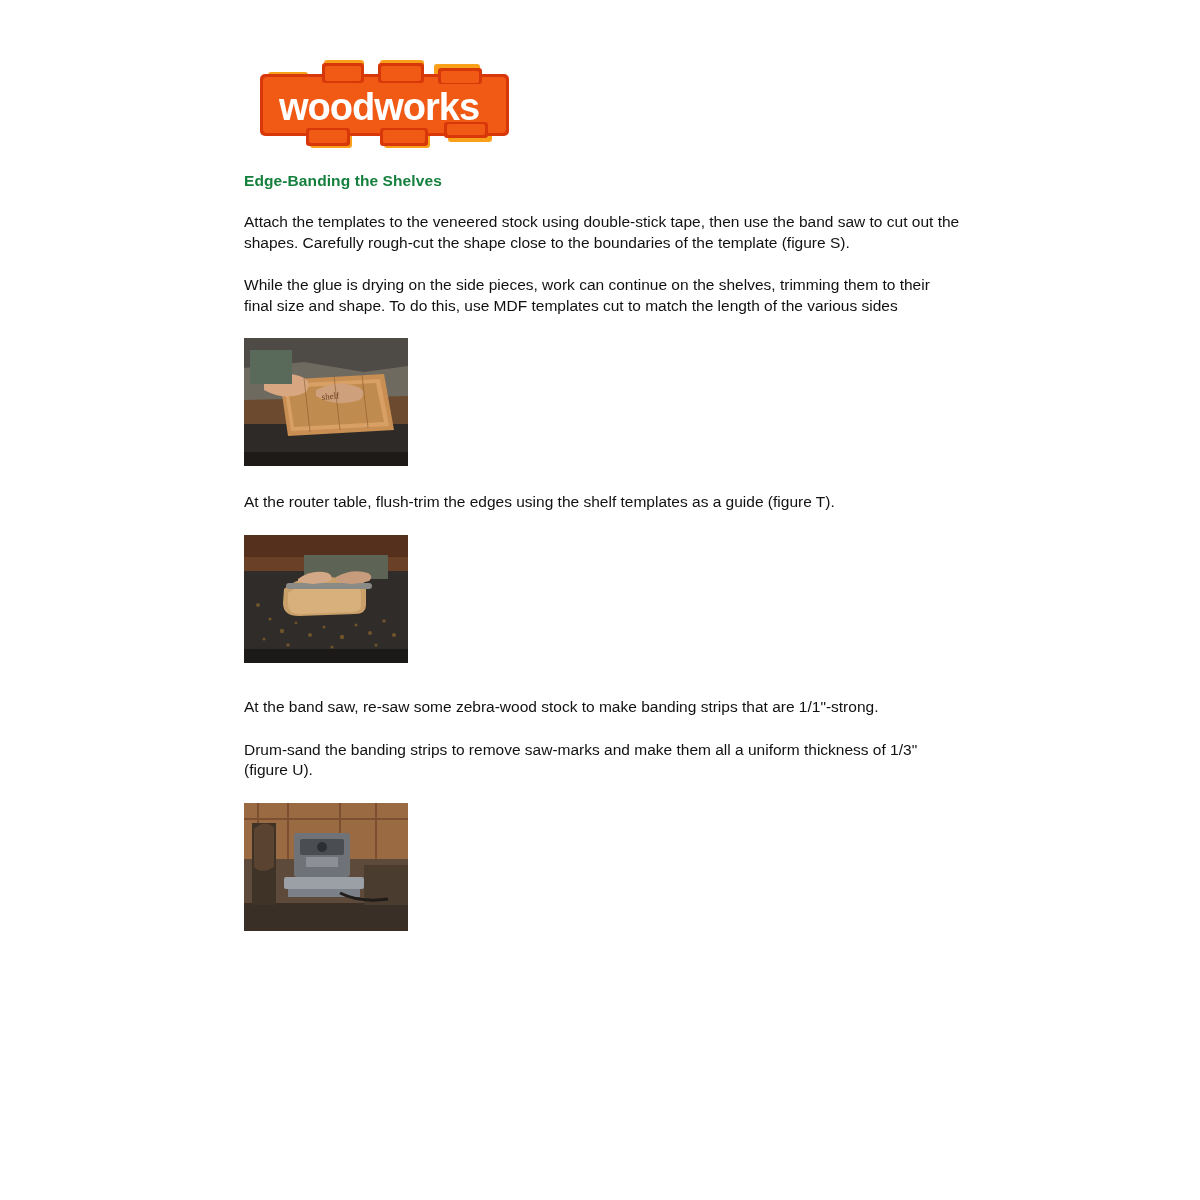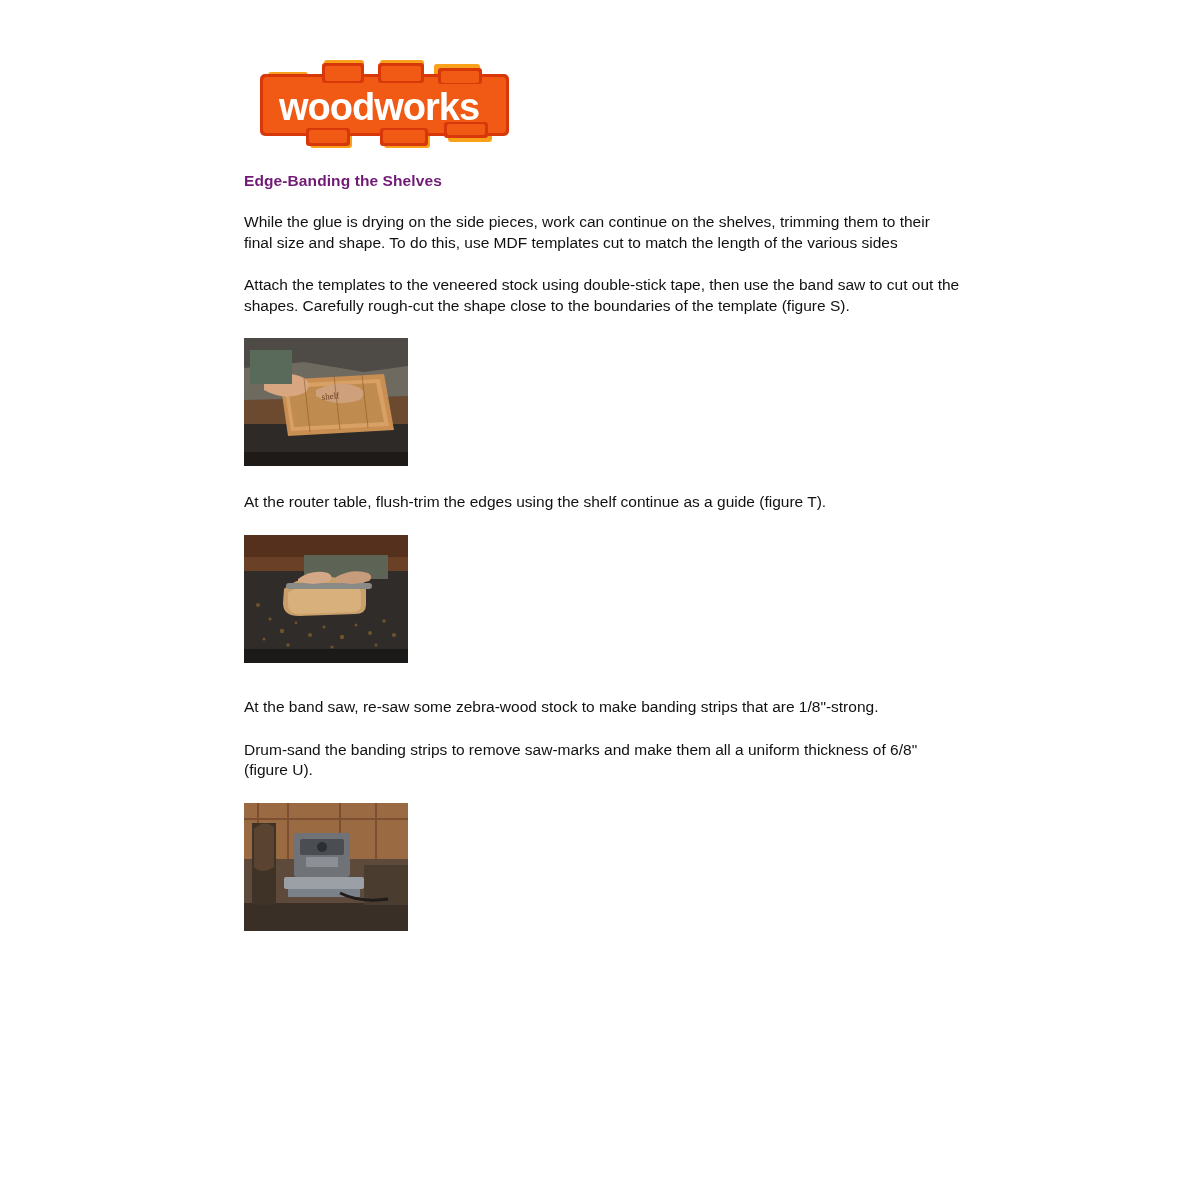--- a/index.html
+++ b/index.html
@@ -34,21 +34,21 @@
     position: absolute;
     left: 244px;
     top: 172px;
     width: 716px;
   }
   .article h1 {
     font-size: 15.5px;
     font-weight: bold;
     margin: 0 0 22px 0;
     letter-spacing: 0.1px;
-    color: #701a75;
+    color: #15803d;
   }
   .para {
     font-size: 15.5px;
     line-height: 1.33;
     margin: 0 0 22px 0;
     color: #111;
   }
   .figure {
     margin: 0 0 24px 0;
     width: 164px;
@@ -99,23 +99,23 @@
         <rect x="195" y="66" width="38" height="11" rx="2" fill="#f05a14"></rect>
       </g>
       <text x="27" y="62" font-family="'Liberation Sans', sans-serif" font-size="38" font-weight="bold" fill="#ffffff" letter-spacing="-1">woodworks</text>
     </svg>
   </div>
 
   <div class="article">
 
     <h1>Edge-Banding the Shelves</h1>
 
+    <p class="para">Attach the templates to the veneered stock using double-stick tape, then use the band saw to cut out the shapes. Carefully rough-cut the shape close to the boundaries of the template (figure S).</p>
+
     <p class="para">While the glue is drying on the side pieces, work can continue on the shelves, trimming them to their final size and shape. To do this, use MDF templates cut to match the length of the various sides</p>
-
-    <p class="para">Attach the templates to the veneered stock using double-stick tape, then use the band saw to cut out the shapes. Carefully rough-cut the shape close to the boundaries of the template (figure S).</p>
 
     <div class="figure fig-s">
       <svg width="164" height="128" viewBox="0 0 164 128">
         <rect x="0" y="0" width="164" height="128" fill="#6b4a30"></rect>
         <rect x="0" y="0" width="164" height="40" fill="#4e4a46"></rect>
         <rect x="0" y="86" width="164" height="28" fill="#2e2a27"></rect>
         <rect x="0" y="114" width="164" height="14" fill="#1d1a18"></rect>
         <path d="M0 30 L60 24 L120 34 L164 28 L164 58 L0 62 Z" fill="#6f6a60"></path>
         <path d="M36 42 L140 36 L150 92 L44 98 Z" fill="#c98f52"></path>
         <path d="M40 46 L136 41 L145 88 L47 93 Z" fill="#d8a064"></path>
@@ -125,21 +125,21 @@
         <rect x="6" y="12" width="42" height="34" fill="#5a6a5a"></rect>
         <g stroke="#8a5a2a" stroke-width="1" opacity="0.6">
           <line x1="60" y1="40" x2="66" y2="94"></line>
           <line x1="90" y1="38" x2="96" y2="92"></line>
           <line x1="118" y1="37" x2="124" y2="90"></line>
         </g>
         <text x="78" y="62" font-family="'Liberation Serif', serif" font-size="9" fill="#6b3f1c" transform="rotate(-6 78 62)">shelf</text>
       </svg>
     </div>
 
-    <p class="para">At the router table, flush-trim the edges using the shelf continue as a guide (figure T).</p>
+    <p class="para">At the router table, flush-trim the edges using the shelf templates as a guide (figure T).</p>
 
     <div class="figure fig-t">
       <svg width="164" height="128" viewBox="0 0 164 128">
         <rect x="0" y="0" width="164" height="128" fill="#3a3632"></rect>
         <rect x="0" y="0" width="164" height="22" fill="#55301c"></rect>
         <rect x="0" y="22" width="164" height="14" fill="#6a4026"></rect>
         <rect x="0" y="36" width="164" height="78" fill="#2f2c29"></rect>
         <rect x="0" y="114" width="164" height="14" fill="#1c1a18"></rect>
         <rect x="60" y="20" width="84" height="24" fill="#5d6455"></rect>
         <path d="M40 54 q16 -14 44 -12 l28 2 q10 1 10 10 l0 16 q0 9 -11 9 l-56 2 q-16 0 -16 -13 z" fill="#caa06a"></path>
@@ -161,23 +161,23 @@
             <circle cx="150" cy="100" r="2.1"></circle>
             <circle cx="20" cy="104" r="1.5"></circle>
           <circle cx="44" cy="110" r="1.8"></circle>
             <circle cx="88" cy="112" r="1.6"></circle>
             <circle cx="132" cy="110" r="1.5"></circle>
         </g>
       </svg>
     </div>
 
 
-    <p class="para">At the band saw, re-saw some zebra-wood stock to make banding strips that are 1/8"-strong.</p>
-
-    <p class="para">Drum-sand the banding strips to remove saw-marks and make them all a uniform thickness of 6/8" (figure U).</p>
+    <p class="para">At the band saw, re-saw some zebra-wood stock to make banding strips that are 1/1"-strong.</p>
+
+    <p class="para">Drum-sand the banding strips to remove saw-marks and make them all a uniform thickness of 1/3" (figure U).</p>
 
     <div class="figure fig-u">
       <svg width="164" height="128" viewBox="0 0 164 128">
         <rect x="0" y="0" width="164" height="128" fill="#8a5a38"></rect>
         <rect x="0" y="0" width="164" height="56" fill="#9a6a42"></rect>
         <g stroke="#6e4428" stroke-width="2" opacity="0.7">
           <line x1="14" y1="0" x2="14" y2="56"></line>
           <line x1="44" y1="0" x2="44" y2="56"></line>
           <line x1="96" y1="0" x2="96" y2="56"></line>
           <line x1="132" y1="0" x2="132" y2="56"></line>

